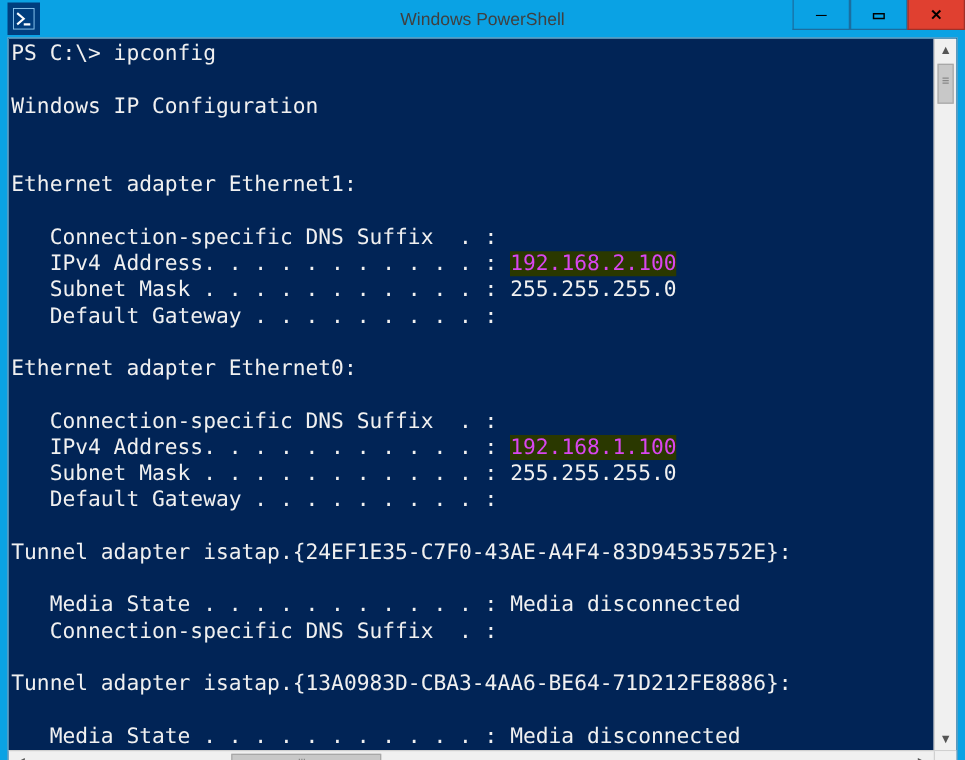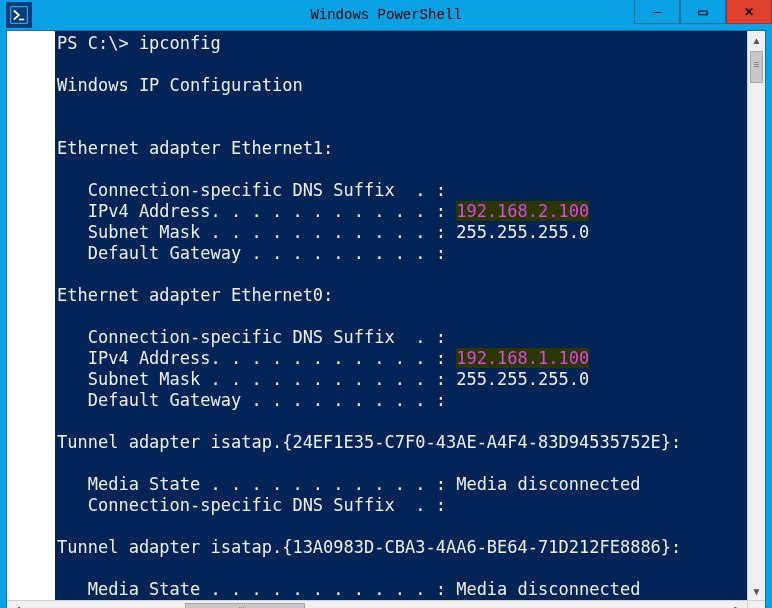--- a/index.html
+++ b/index.html
@@ -32,23 +32,22 @@
     background: #003e7e;
     display: flex;
     align-items: center;
     justify-content: center;
   }
   .app-icon svg { width: 18px; height: 18px; }
   .title-text {
     position: absolute;
     left: 50%;
     transform: translateX(-50%);
-    color: #000000;
+    color: #404040;
     font-size: 14px;
-    font-family: Liberation Mono, monospace;
   }
   .win-controls {
     margin-left: auto;
     display: flex;
     height: 24px;
     margin-top: -6px;
   }
   .win-btn {
     width: 46px;
     height: 24px;
@@ -73,21 +72,20 @@
     margin: 0 6px 6px 6px;
     position: relative;
     display: flex;
     flex-direction: column;
     border: 1px solid #1a6ea0;
   }
   .console-wrap {
     flex: 1;
     display: flex;
     overflow: hidden;
-    margin-left: 48px;
   }
   .console {
     flex: 1;
     background: #012456;
     color: #f0f0f0;
     font-family: Consolas, "Lucida Console", monospace;
     font-size: 17px;
     line-height: 21px;
     padding: 2px 0 0 2px;
     white-space: pre;

